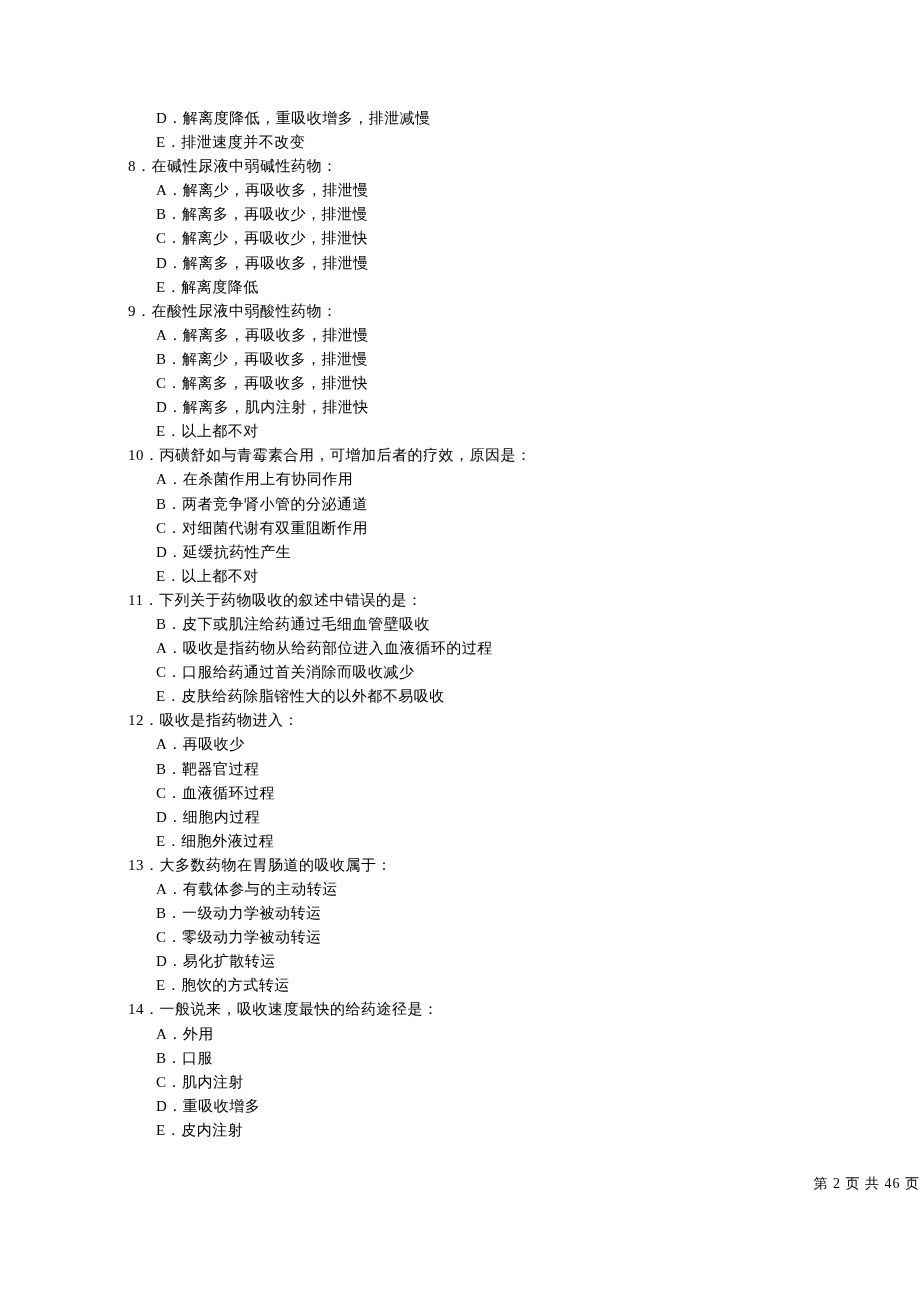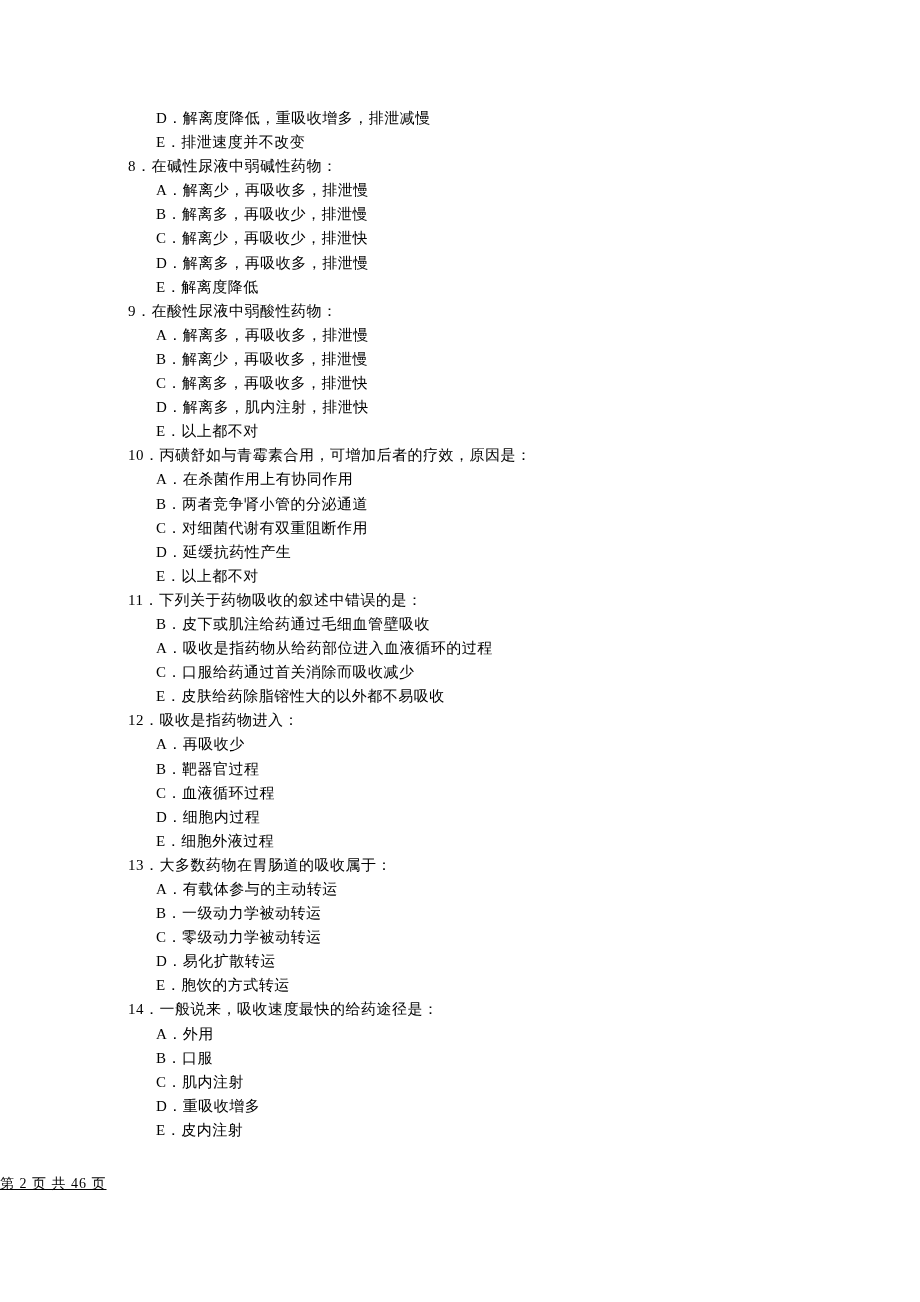--- a/index.html
+++ b/index.html
@@ -24,24 +24,23 @@
       line-height: 24.1px;
     }
     .question-line {
       letter-spacing: 0.5px;
       line-height: 24.1px;
     }
     .footer {
       position: absolute;
       bottom: 107px;
       width: 100%;
-      text-align: left;
+      text-align: right;
       font-size: 14px;
       letter-spacing: 1px;
-      text-decoration: underline;
     }
   </style>
 </head>
 <body>
 
 <div class="content">
 
   <div class="option-line"><span>D</span>．<span>解离度降低，重吸收增多，排泄减慢</span></div>
   <div class="option-line"><span>E</span>．<span>排泄速度并不改变</span></div>
 

